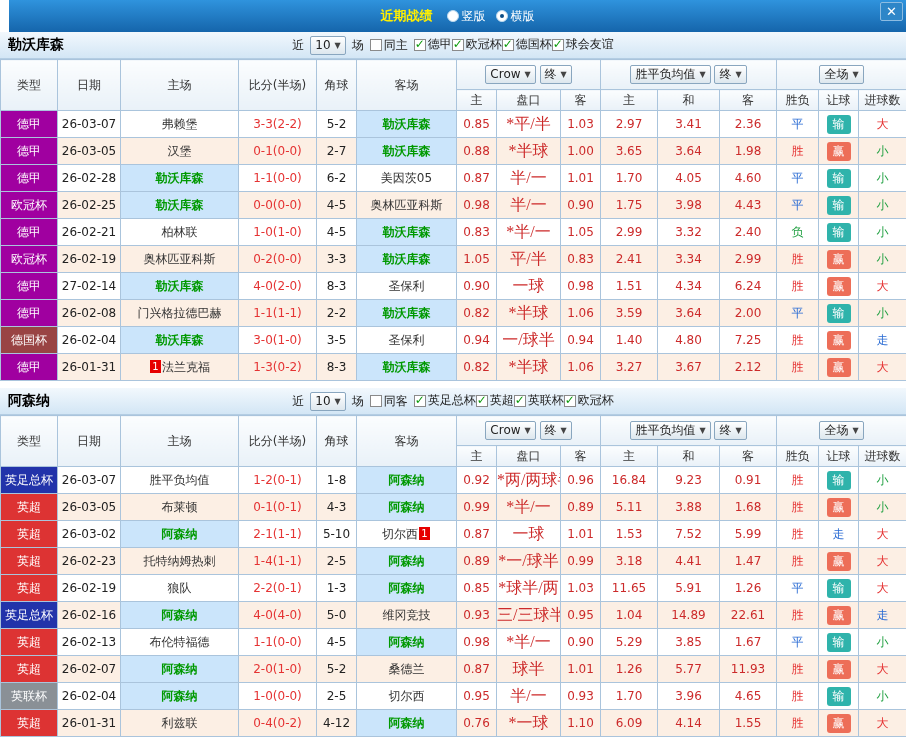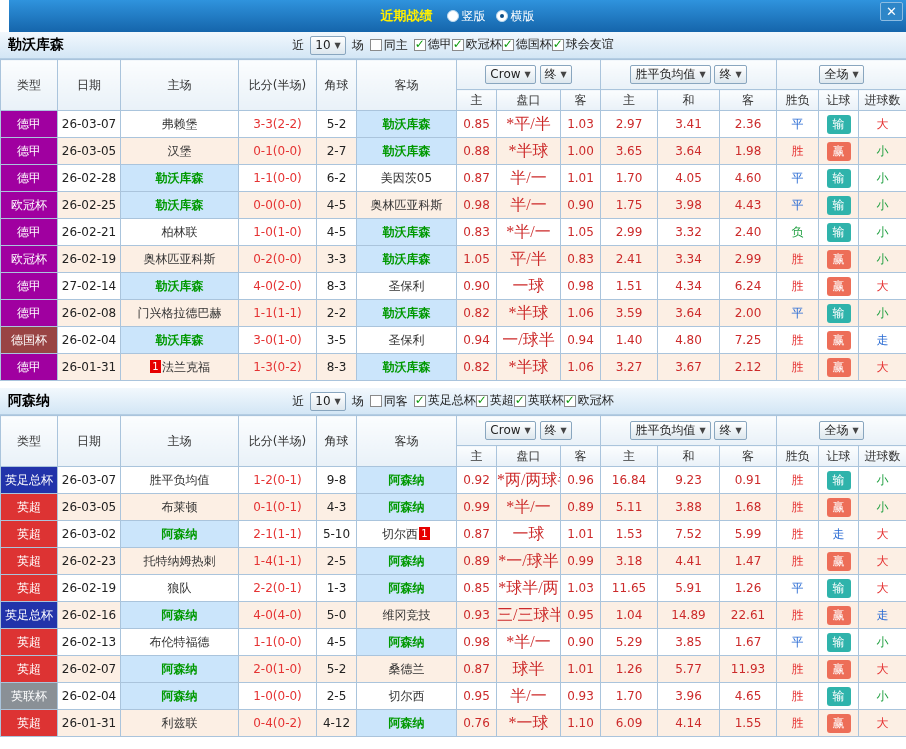--- a/index.html
+++ b/index.html
@@ -482,21 +482,21 @@
           <th>让球</th>
           <th>进球数</th>
         </tr>
       </thead>
       <tbody id="tbody-1">
           <tr>
             <td class="type" style="background: rgb(34, 51, 170);">英足总杯</td>
             <td class="date">26-03-07</td>
             <td class="team">胜平负均值</td>
             <td class="score">1-2(0-1)</td>
-            <td class="corner">9-8</td>
+            <td class="corner">1-8</td>
             <td class="team focus">阿森纳</td>
             <td class="odds">0.92</td>
             <td class="odds hc">*两/两球半</td>
             <td class="odds">0.96</td>
             <td class="odds">16.84</td>
             <td class="odds">9.23</td>
             <td class="odds">0.91</td>
             <td><span class="res-win">胜</span></td>
             <td><span class="badge sp-lose">输</span></td>
             <td><span class="g-small">小</span></td>

